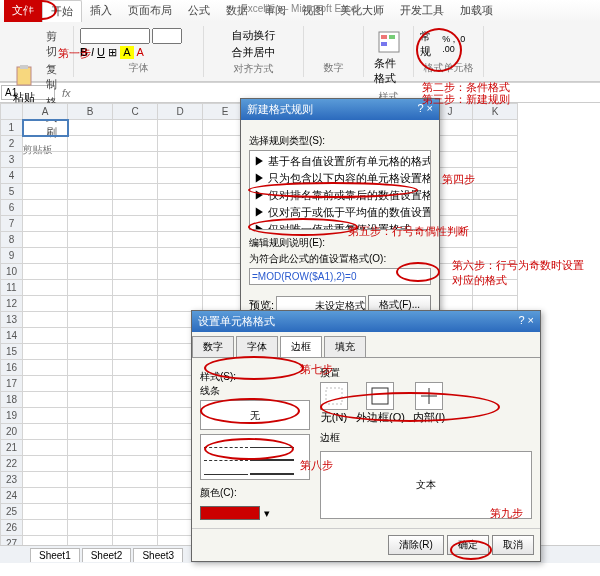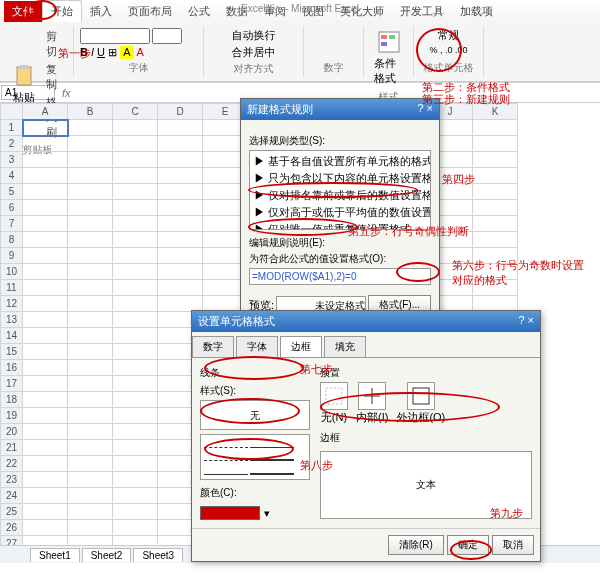--- a/index.html
+++ b/index.html
@@ -1,18 +1,18 @@
 <!DOCTYPE html>
 <html><head>
 <meta charset="utf-8">
 <style>
 *{margin:0;padding:0;box-sizing:border-box;font-family:"Microsoft YaHei",SimSun,sans-serif;font-size:11px}
 body{background:#fff;width:600px;height:576px;overflow:hidden;position:relative}
 .ribbon{background:#fff;border-bottom:1px solid #d4d4d4}
-.tabs{display:flex;height:22px;align-items:center;padding-left:4px;background:linear-gradient(#fff,#f5f5f5)}
+.tabs{display:flex;height:22px;padding-left:4px;background:linear-gradient(#fff,#f5f5f5)}
 .tab{padding:3px 8px;font-size:11px;color:#444}
 .tab.file{background:#c00;color:#fff}
 .tab.active{background:#fff;border:1px solid #ccc;border-bottom:none;border-radius:2px 2px 0 0}
 .ribbon-body{display:flex;height:60px;padding:4px 2px;background:#f5f5f5;border-bottom:1px solid #ccc}
 .rgroup{border-right:1px solid #ddd;padding:2px 6px;display:flex;flex-direction:column;justify-content:space-between;position:relative}
 .rgroup-title{font-size:10px;color:#777;text-align:center;margin-top:2px}
 .rg-content{display:flex;gap:4px;align-items:center;flex:1}
 .big-btn{display:flex;flex-direction:column;align-items:center;font-size:10px;gap:2px;padding:2px 4px}
 .small-btns{display:flex;flex-direction:column;gap:1px;font-size:10px}
 .sb{padding:1px 2px;color:#444}
@@ -143,21 +143,21 @@
                 <rect x="12" y="5" width="6" height="4" fill="#7c7"></rect>
                 <rect x="4" y="12" width="6" height="4" fill="#77e"></rect>
               </svg>
           </span>
           <span>条件格式</span>
         </div>
       </div>
       <div class="rgroup-title">样式</div>
     </div>
     <div class="rgroup" style="width:70px">
-      <div class="rg-content" style="flex-direction:column;gap:2px;font-size:10px">
+      <div class="rg-content" style="flex-direction:row;gap:2px;font-size:10px">
         <div>常规</div>
         <div style="font-size:9px">% , .0 .00</div>
       </div>
       <div class="rgroup-title">格式单元格</div>
     </div>
   </div>
 </div>
 
 <div class="namebox-row">
   <input class="namebox" value="A1" style="">
@@ -618,22 +618,22 @@
     <span><span>?</span> <span class="close-x">×</span></span>
   </div>
   <div class="tabs2">
     <div class="tab2">数字</div>
     <div class="tab2">字体</div>
     <div class="tab2 active">边框</div>
     <div class="tab2">填充</div>
   </div>
   <div class="d2body">
     <div class="d2left">
+      <div style="font-size:10px;margin-top:4px">样式(S):</div>
       <div style="font-size:10px">线条</div>
-      <div style="font-size:10px;margin-top:4px">样式(S):</div>
       <div class="style-box">无</div>
       <div class="linebox">
         <div class="lineopt dash"></div>
           <div class="lineopt"></div>
         <div class="lineopt dash"></div>
           <div class="lineopt thick"></div>
         <div class="lineopt"></div>
           <div class="lineopt thick"></div>
       </div>
       <div style="font-size:10px;margin-top:6px">颜色(C):</div>
@@ -649,33 +649,33 @@
             <div class="preset-icon">
               <svg width="20" height="20">
                 <rect x="2" y="2" width="16" height="16" fill="none" stroke="#bbb" stroke-dasharray="2"></rect>
               </svg>
             </div>
             <span>无(N)</span>
           </div>
         <div class="preset">
             <div class="preset-icon">
               <svg width="20" height="20">
+                <rect x="2" y="2" width="16" height="16" fill="none" stroke="#333"></rect>
+              </svg>
+            </div>
+            <span>外边框(O)</span>
+          </div>
+        <div class="preset">
+            <div class="preset-icon">
+              <svg width="20" height="20">
                 <line x1="10" y1="2" x2="10" y2="18" stroke="#333"></line>
                 <line x1="2" y1="10" x2="18" y2="10" stroke="#333"></line>
               </svg>
             </div>
             <span>内部(I)</span>
-          </div>
-        <div class="preset">
-            <div class="preset-icon">
-              <svg width="20" height="20">
-                <rect x="2" y="2" width="16" height="16" fill="none" stroke="#333"></rect>
-              </svg>
-            </div>
-            <span>外边框(O)</span>
           </div>
       </div>
       <div style="font-size:10px;margin-top:6px">边框</div>
       <div class="borderprev">文本</div>
     </div>
   </div>
   <div class="dlg-foot">
     <button class="btn">清除(R)</button>
     <button class="btn">确定</button>
     <button class="btn">取消</button>

